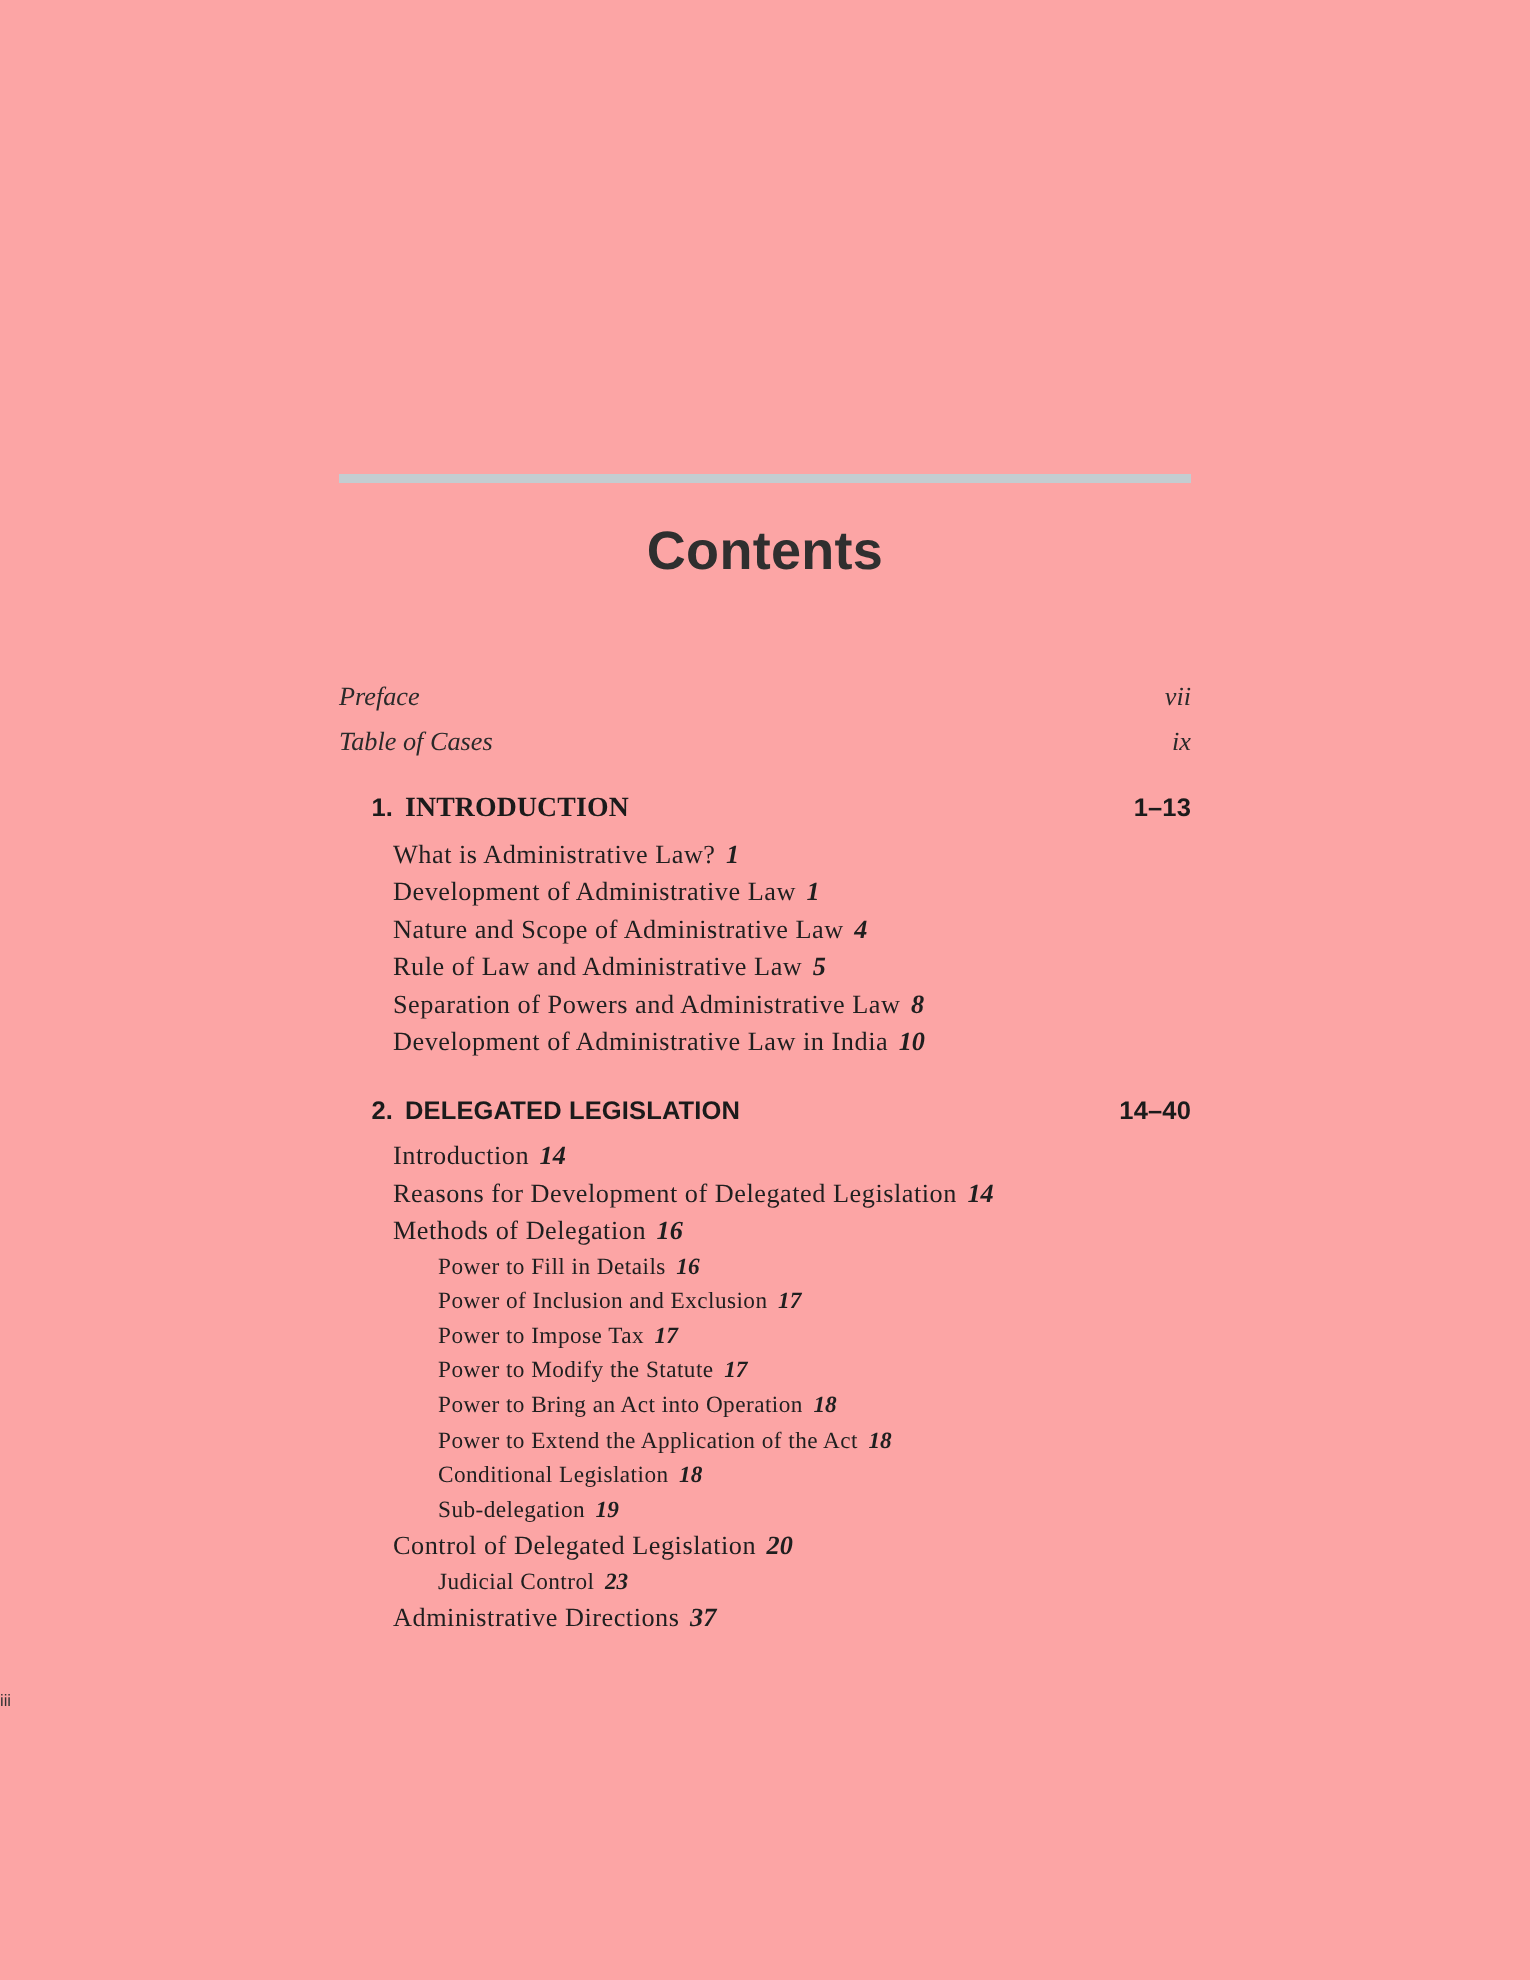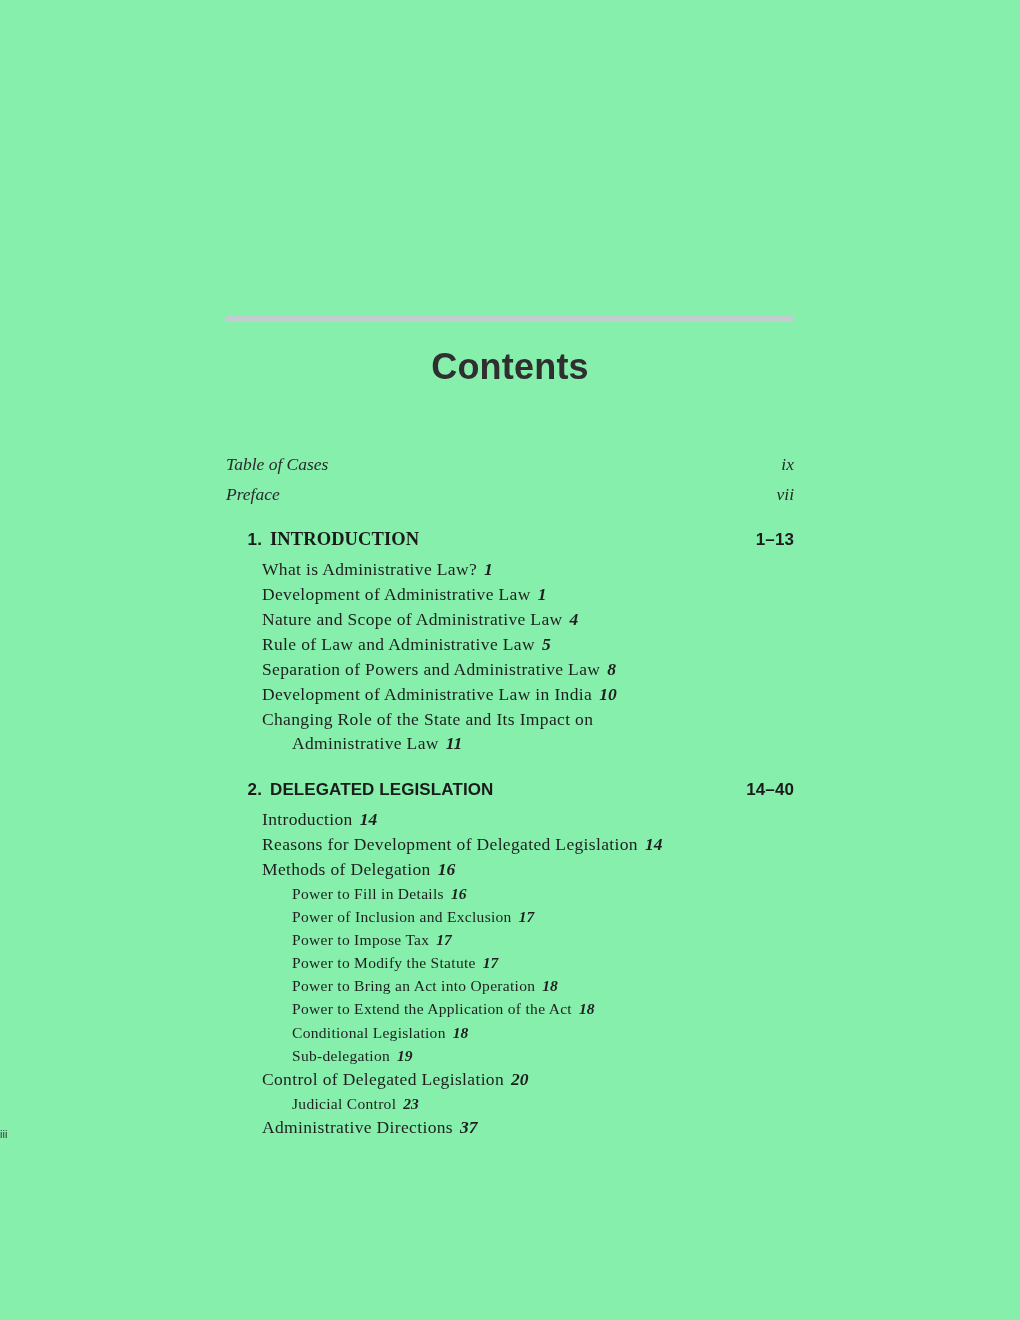--- a/index.html
+++ b/index.html
@@ -4,21 +4,21 @@
 <style>
   html, body {
     margin: 0;
     padding: 0;
     background: #ffffff;
   }
   .page {
     position: relative;
     width: 1020px;
     height: 1320px;
-    background: #86efac;
+    background: #fca5a5;
     font-family: "Liberation Serif", serif;
     color: #1a1a1a;
     overflow: hidden;
   }
   .content-area {
     position: absolute;
     left: 226px;
     top: 316px;
     width: 568px;
   }
@@ -133,26 +133,26 @@
 <div class="page">
 
   <div class="content-area">
 
     <div class="top-rule"></div>
 
     <div class="page-title">Contents</div>
 
     <div class="front-matter">
       <div class="fm-row">
+        <span class="fm-label">Preface</span>
+        <span class="fm-page">vii</span>
+      </div>
+      <div class="fm-row">
         <span class="fm-label">Table of Cases</span>
         <span class="fm-page">ix</span>
-      </div>
-      <div class="fm-row">
-        <span class="fm-label">Preface</span>
-        <span class="fm-page">vii</span>
       </div>
     </div>
 
     <div class="chapter">
       <div class="chapter-head">
         <span class="chapter-num">1.</span>
         <span class="chapter-title">INTRODUCTION</span>
         <span class="chapter-range">1–13</span>
       </div>
       <div class="entries">
@@ -167,24 +167,20 @@
         </div>
         <div class="entry">
           <span class="txt">Rule of Law and Administrative Law</span><span class="pg">5</span>
         </div>
         <div class="entry">
           <span class="txt">Separation of Powers and Administrative Law</span><span class="pg">8</span>
         </div>
         <div class="entry">
           <span class="txt">Development of Administrative Law in India</span><span class="pg">10</span>
         </div>
-        <div class="entry">
-          <span class="txt">Changing Role of the State and Its Impact on</span>
-          <span class="cont"><span class="txt">Administrative Law</span><span class="pg">11</span></span>
-        </div>
       </div>
     </div>
 
     <div class="chapter">
       <div class="chapter-head">
         <span class="chapter-num">2.</span>
         <span class="chapter-title sans">DELEGATED LEGISLATION</span>
         <span class="chapter-range">14–40</span>
       </div>
       <div class="entries">

